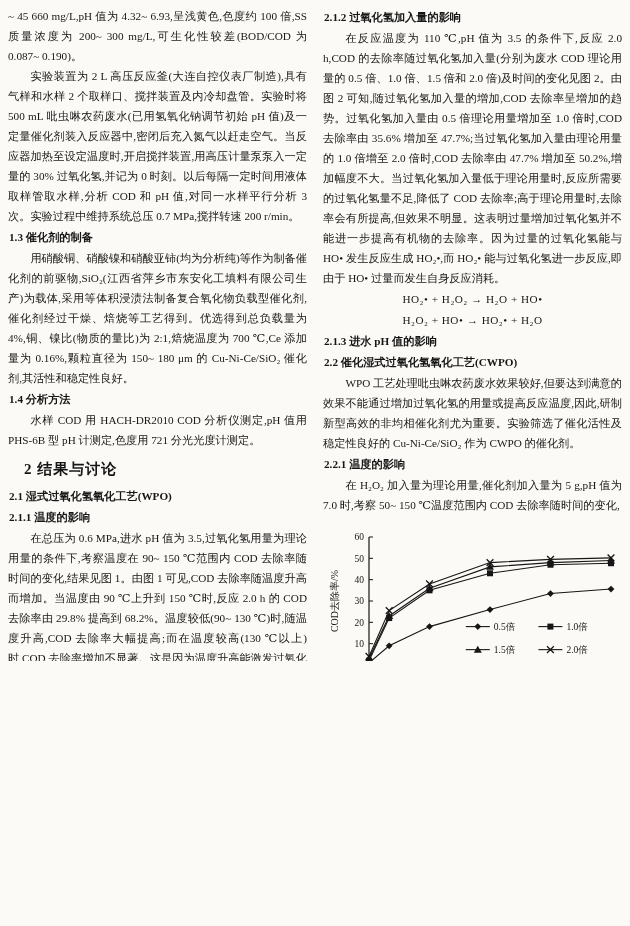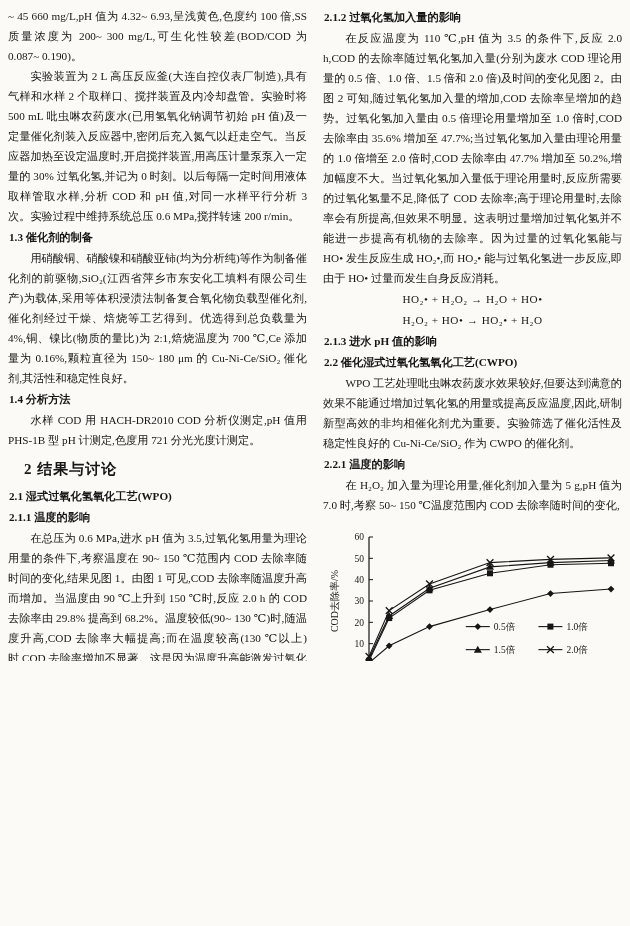--- a/index.html
+++ b/index.html
@@ -24,25 +24,25 @@
   svg .tick{font-size:9.5px;}
   svg .axlabel{font-size:10px;}
 </style>
 </head>
 <body>
 
 <div class="page">
 
   <div class="col">
     <p class="cont">~ 45 660 mg/L,pH 值为 4.32~ 6.93,呈浅黄色,色度约 100 倍,SS 质量浓度为 200~ 300 mg/L,可生化性较差(BOD/COD 为 0.087~ 0.190)。</p>
-    <p>实验装置为 2 L 高压反应釜(大连自控仪表厂制造),具有气样和水样 2 个取样口、搅拌装置及内冷却盘管。实验时将 500 mL 吡虫啉农药废水(已用氢氧化钠调节初始 pH 值)及一定量催化剂装入反应器中,密闭后充入氮气以赶走空气。当反应器加热至设定温度时,开启搅拌装置,用高压计量泵泵入一定量的 30% 过氧化氢,并记为 0 时刻。以后每隔一定时间用液体取样管取水样,分析 COD 和 pH 值,对同一水样平行分析 3 次。实验过程中维持系统总压 0.6 MPa,搅拌转速 200 r/min。</p>
+    <p>实验装置为 2 L 高压反应釜(大连自控仪表厂制造),具有气样和水样 2 个取样口、搅拌装置及内冷却盘管。实验时将 500 mL 吡虫啉农药废水(已用氢氧化钠调节初始 pH 值)及一定量催化剂装入反应器中,密闭后充入氮气以赶走空气。当反应器加热至设定温度时,开启搅拌装置,用高压计量泵泵入一定量的 30% 过氧化氢,并记为 0 时刻。以后每隔一定时间用液体取样管取水样,分析 COD 和 pH 值,对同一水样平行分析 3 次。实验过程中维持系统总压 0.7 MPa,搅拌转速 200 r/min。</p>
     <p class="h2">1.3  催化剂的制备</p>
     <p>用硝酸铜、硝酸镍和硝酸亚铈(均为分析纯)等作为制备催化剂的前驱物,SiO₂(江西省萍乡市东安化工填料有限公司生产)为载体,采用等体积浸渍法制备复合氧化物负载型催化剂,催化剂经过干燥、焙烧等工艺得到。优选得到总负载量为 4%,铜、镍比(物质的量比)为 2:1,焙烧温度为 700 ℃,Ce 添加量为 0.16%,颗粒直径为 150~ 180 μm 的 Cu-Ni-Ce/SiO₂ 催化剂,其活性和稳定性良好。</p>
     <p class="h2">1.4  分析方法</p>
-    <p>水样 COD 用 HACH-DR2010 COD 分析仪测定,pH 值用 PHS-1B 型 pH 计测定,色度用 721 分光光度计测定。</p>
+    <p>水样 COD 用 HACH-DR2010 COD 分析仪测定,pH 值用 PHS-6B 型 pH 计测定,色度用 721 分光光度计测定。</p>
     <p class="h1">2  结果与讨论</p>
     <p class="h2">2.1  湿式过氧化氢氧化工艺(WPO)</p>
     <p class="h2">2.1.1  温度的影响</p>
     <p>在总压为 0.6 MPa,进水 pH 值为 3.5,过氧化氢用量为理论用量的条件下,考察温度在 90~ 150 ℃范围内 COD 去除率随时间的变化,结果见图 1。由图 1 可见,COD 去除率随温度升高而增加。当温度由 90 ℃上升到 150 ℃时,反应 2.0 h 的 COD 去除率由 29.8% 提高到 68.2%。温度较低(90~ 130 ℃)时,随温度升高,COD 去除率大幅提高;而在温度较高(130 ℃以上)时,COD 去除率增加不显著。这是因为温度升高能激发过氧化氢分解,产生大量 HO• 自由基,但温度太高会加速过氧化氢自身的无效分解。</p>
 
     <figure>
       <svg id="fig1-svg" class="fig-svg" width="292" height="170">
           <path d="M42 8 L42 136 L284 136" fill="none" stroke="#161616" stroke-width="1.2"></path>
           <text x="37" y="139.2" text-anchor="end" class="tick">0</text>
           <line x1="42" y1="120" x2="46" y2="120" stroke="#161616" stroke-width="1"></line>

